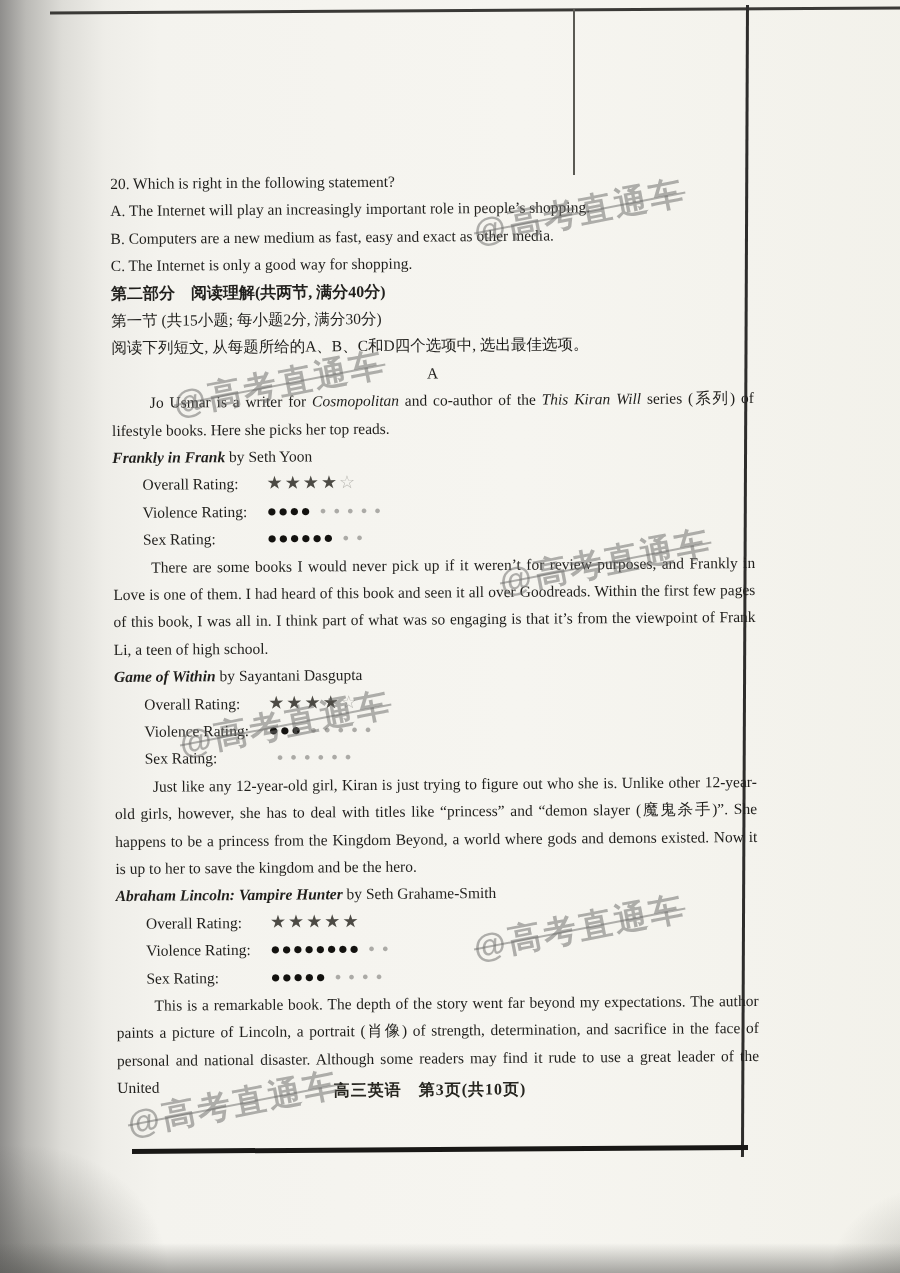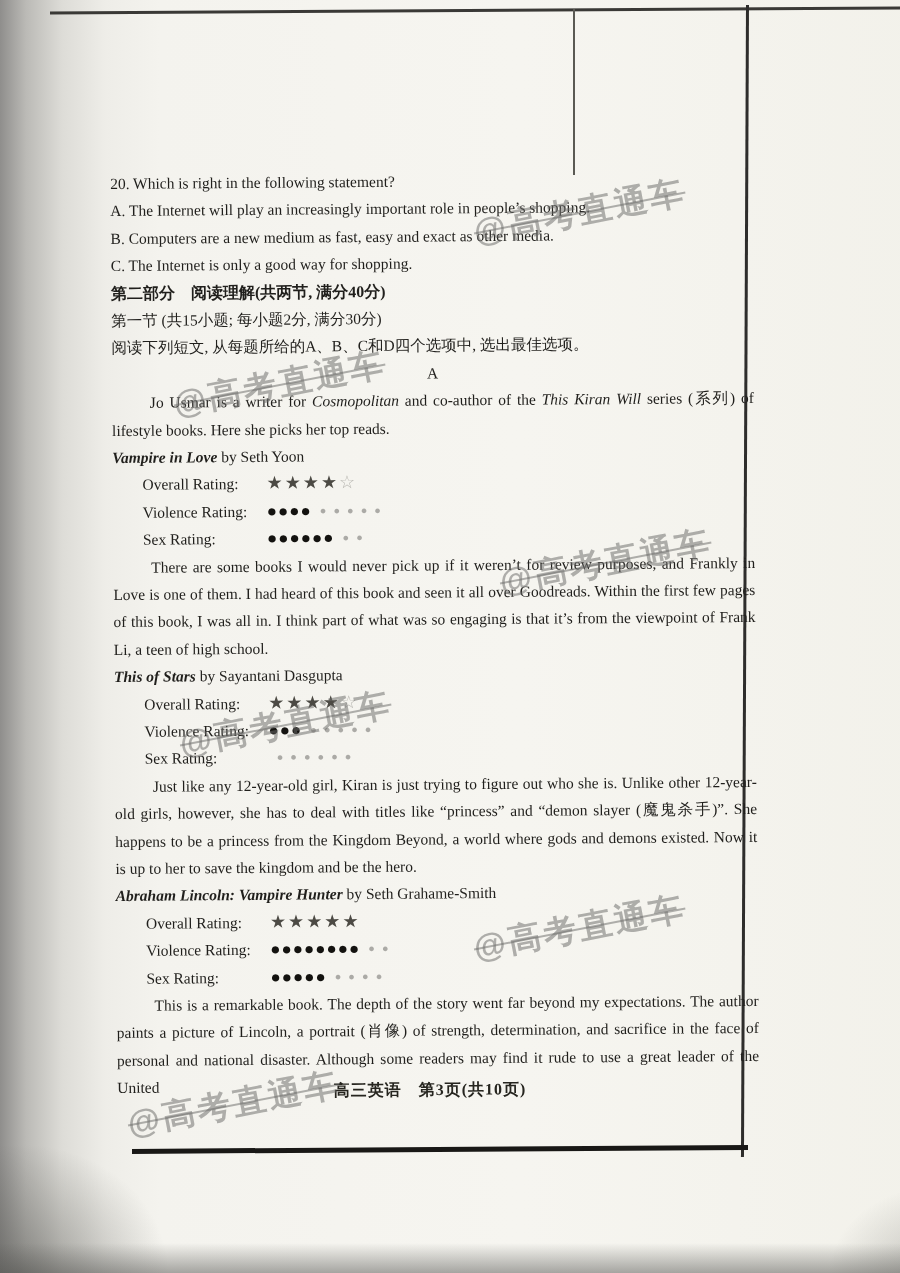--- a/index.html
+++ b/index.html
@@ -92,39 +92,39 @@
     <p class="opt">B. Computers are a new medium as fast, easy and exact as other media.</p>
     <p class="opt">C. The Internet is only a good way for shopping.</p>
 
     <p class="h-bold">第二部分　阅读理解(共两节, 满分40分)</p>
     <p class="h-norm">第一节 (共15小题; 每小题2分, 满分30分)</p>
     <p class="instruction">阅读下列短文, 从每题所给的A、B、C和D四个选项中, 选出最佳选项。</p>
     <p class="passage-label">A</p>
 
     <p class="para"><span>Jo Usmar is a writer for </span><span class="it">Cosmopolitan</span><span> and co-author of the </span><span class="it">This Kiran Will</span><span> series (系列) of lifestyle books. Here she picks her top reads.</span></p>
 
-    <p class="book-title"><span class="bi">Vampire in Love</span><span> by Seth Yoon</span></p>
+    <p class="book-title"><span class="bi">Frankly in Frank</span><span> by Seth Yoon</span></p>
     <div class="rating">
       <span class="label">Overall Rating:</span>
       <span class="sym star">★★★★</span>
       <span class="sym star faint">☆</span>
     </div>
     <div class="rating">
       <span class="label">Violence Rating:</span>
       <span class="sym dot">●●●●</span>
       <span class="sym dot faint">●●●●●</span>
     </div>
     <div class="rating">
       <span class="label">Sex Rating:</span>
       <span class="sym dot">●●●●●●</span>
       <span class="sym dot faint">●●</span>
     </div>
     <p class="para">There are some books I would never pick up if it weren’t for review purposes, and Frankly in Love is one of them. I had heard of this book and seen it all over Goodreads. Within the first few pages of this book, I was all in. I think part of what was so engaging is that it’s from the viewpoint of Frank Li, a teen of high school.</p>
 
-    <p class="book-title"><span class="bi">This of Stars</span><span> by Sayantani Dasgupta</span></p>
+    <p class="book-title"><span class="bi">Game of Within</span><span> by Sayantani Dasgupta</span></p>
     <div class="rating">
       <span class="label">Overall Rating:</span>
       <span class="sym star">★★★★</span>
       <span class="sym star faint">☆</span>
     </div>
     <div class="rating">
       <span class="label">Violence Rating:</span>
       <span class="sym dot">●●●</span>
       <span class="sym dot faint">●●●●●</span>
     </div>

